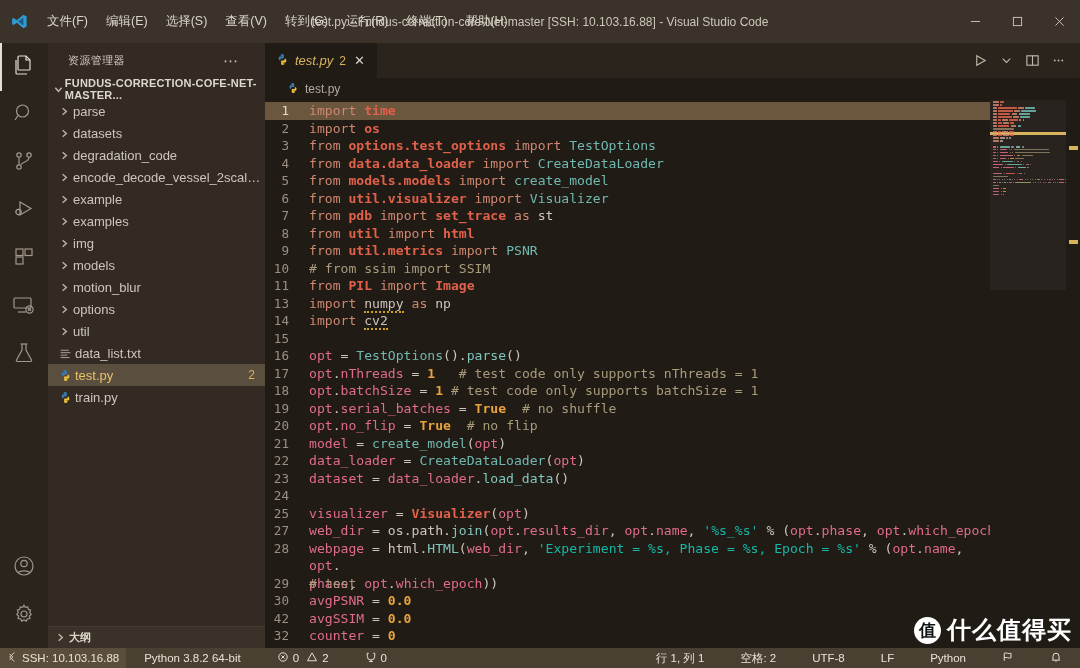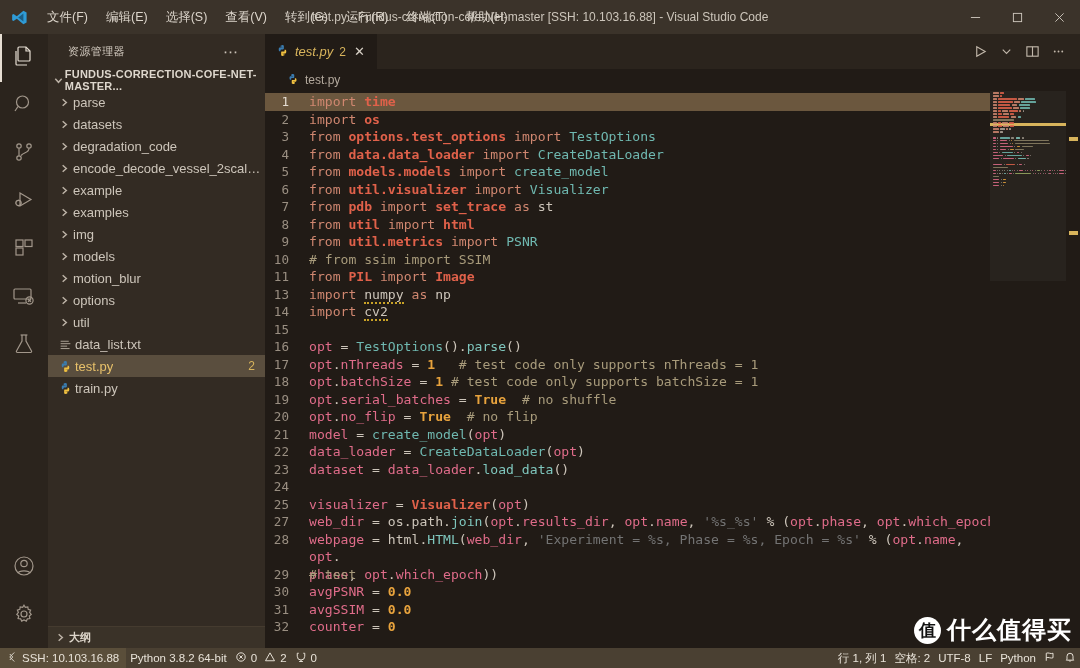--- a/index.html
+++ b/index.html
@@ -7,21 +7,21 @@
     width: 1080px; height: 668px;
     background: #2f2820;
     font-family: "Liberation Sans", sans-serif;
     overflow: hidden;
     -webkit-font-smoothing: antialiased;
   }
   #app { position: relative; width: 1080px; height: 668px; display: flex; flex-direction: column; }
 
   
   .titlebar {
-    height: 34px; min-height: 26px;
+    height: 43px; min-height: 26px;
     background: #3b332a;
     display: flex; align-items: center;
     color: #d6cfc5; font-size: 12px;
     position: relative;
   }
   .vscode-logo { width: 38px; display: flex; align-items: center; justify-content: center; }
   .vscode-logo svg { width: 17px; height: 17px; }
   .menubar { display: flex; align-items: center; gap: 0px; }
   .menu-item {
     padding: 3px 9px; font-size: 12.5px; color: #ddd6cc;
@@ -131,21 +131,21 @@
 
   
   .k  { color: #d08770; }            
   .mod{ color: #e0614a; font-weight: bold; }  
   .cls{ color: #6fb8b0; }            
   .fn { color: #7fc6bd; }
   .var{ color: #e06c8a; }           
   .num{ color: #e8a33d; font-weight: bold; }
   .bool{ color: #e8a33d; font-weight: bold; }
   .cm { color: #a89b7b; }            
-  .str{ color: #737373; }            
+  .str{ color: #14b8a6; }            
   .pl { color: #cdc5ba; }            
   .op { color: #cdc5ba; }
   .squig { border-bottom: 2px dotted #c9a227; padding-bottom: 0px; }
 
   
   .minimap { width: 76px; min-width: 76px; background: #211b16; position: relative; overflow: hidden; }
   .mm-line { height: 2.1px; display: flex; gap: 1.5px; padding-left: 3px; align-items: center; }
   .mm-seg { height: 1.6px; border-radius: .5px; }
   .mm-hl { position: absolute; left: 0; right: 0; height: 3px; background: #d8b45c; }
   .mm-slider { position: absolute; left: 0; right: 0; top: 0; height: 190px; background: rgba(255,255,255,0.035); }
@@ -155,21 +155,21 @@
   .ov-mark { position: absolute; right: 2px; width: 9px; height: 4px; }
 
   
   .statusbar {
     height: 20px; min-height: 20px; background: #4a4032;
     display: flex; align-items: center; color: #e8e2d8; font-size: 11.5px;
   }
   .sb-left { display: flex; align-items: center; }
   .sb-right { display: flex; align-items: center; margin-left: auto; }
   .st {
-    display: flex; align-items: center; gap: 4px; padding: 0 4px; height: 20px; white-space: nowrap;
+    display: flex; align-items: center; gap: 4px; padding: 0 18px; height: 20px; white-space: nowrap;
   }
   .st.remote { background: #5a4e3a; padding: 0 7px 0 6px; }
   .st svg { width: 12px; height: 12px; stroke: #e8e2d8; fill: none; stroke-width: 1.3; }
 
   .watermark {
     position: absolute; right: 8px; bottom: 22px; display: flex; align-items: center; gap: 6px;
     pointer-events: none; z-index: 20;
   }
   .wm-circle {
     width: 27px; height: 27px; border-radius: 50%; background: #fff; color: #111;
@@ -525,21 +525,21 @@
             <div class="cline"><span class="ln">21</span><span class="ctext"><span class="var">model</span><span class="op"> = </span><span class="cls">create_model</span><span class="op">(</span><span class="var">opt</span><span class="op">)</span></span></div>
             <div class="cline"><span class="ln">22</span><span class="ctext"><span class="var">data_loader</span><span class="op"> = </span><span class="cls">CreateDataLoader</span><span class="op">(</span><span class="var">opt</span><span class="op">)</span></span></div>
             <div class="cline"><span class="ln">23</span><span class="ctext"><span class="var">dataset</span><span class="op"> = </span><span class="var">data_loader</span><span class="op">.</span><span class="fn">load_data</span><span class="op">()</span></span></div>
             <div class="cline"><span class="ln">24</span><span class="ctext"></span></div>
             <div class="cline"><span class="ln">25</span><span class="ctext"><span class="var">visualizer</span><span class="op"> = </span><span class="mod">Visualizer</span><span class="op">(</span><span class="var">opt</span><span class="op">)</span></span></div>
             <div class="cline"><span class="ln">27</span><span class="ctext"><span class="var">web_dir</span><span class="op"> = </span><span class="pl">os</span><span class="op">.</span><span class="pl">path</span><span class="op">.</span><span class="fn">join</span><span class="op">(</span><span class="var">opt</span><span class="op">.</span><span class="var">results_dir</span><span class="op">, </span><span class="var">opt</span><span class="op">.</span><span class="var">name</span><span class="op">, </span><span class="str">'%s_%s'</span><span class="op"> % (</span><span class="var">opt</span><span class="op">.</span><span class="var">phase</span><span class="op">, </span><span class="var">opt</span><span class="op">.</span><span class="var">which_epoch</span><span class="op">))</span></span></div>
             <div class="cline tall"><span class="ln">28</span><span class="ctext wrap"><span class="var">webpage</span><span class="op"> = </span><span class="pl">html</span><span class="op">.</span><span class="fn">HTML</span><span class="op">(</span><span class="var">web_dir</span><span class="op">, </span><span class="str">'Experiment = %s, Phase = %s, Epoch = %s'</span><span class="op"> % (</span><span class="var">opt</span><span class="op">.</span><span class="var">name</span><span class="op">, </span><span class="var">opt</span><span class="op">.</span><span class="pl">
 </span><span class="var">phase</span><span class="op">, </span><span class="var">opt</span><span class="op">.</span><span class="var">which_epoch</span><span class="op">))</span></span></div>
             <div class="cline"><span class="ln">29</span><span class="ctext"><span class="cm"># test</span></span></div>
             <div class="cline"><span class="ln">30</span><span class="ctext"><span class="var">avgPSNR</span><span class="op"> = </span><span class="num">0.0</span></span></div>
-            <div class="cline"><span class="ln">31</span><span class="ctext"><span class="var">avgSSIM</span><span class="op"> = </span><span class="num">0.0</span></span></div>
+            <div class="cline"><span class="ln">42</span><span class="ctext"><span class="var">avgSSIM</span><span class="op"> = </span><span class="num">0.0</span></span></div>
             <div class="cline"><span class="ln">32</span><span class="ctext"><span class="var">counter</span><span class="op"> = </span><span class="num">0</span></span></div>
           </div>
         <div class="minimap" id="minimap">
           <div class="mm-slider"></div>
         <div class="mm-line" style="margin-top: 0.9px;">
               <span class="mm-seg" style="width: 5.52px; background: rgb(208, 135, 112); opacity: 0.85;"></span>
               <span class="mm-seg" style="width: 3.68px; background: rgb(224, 97, 74); opacity: 0.85;"></span>
             </div>
             <div class="mm-hl" style="top: 32px;"></div>
             <div class="mm-line" style="margin-top: 0.9px;">

